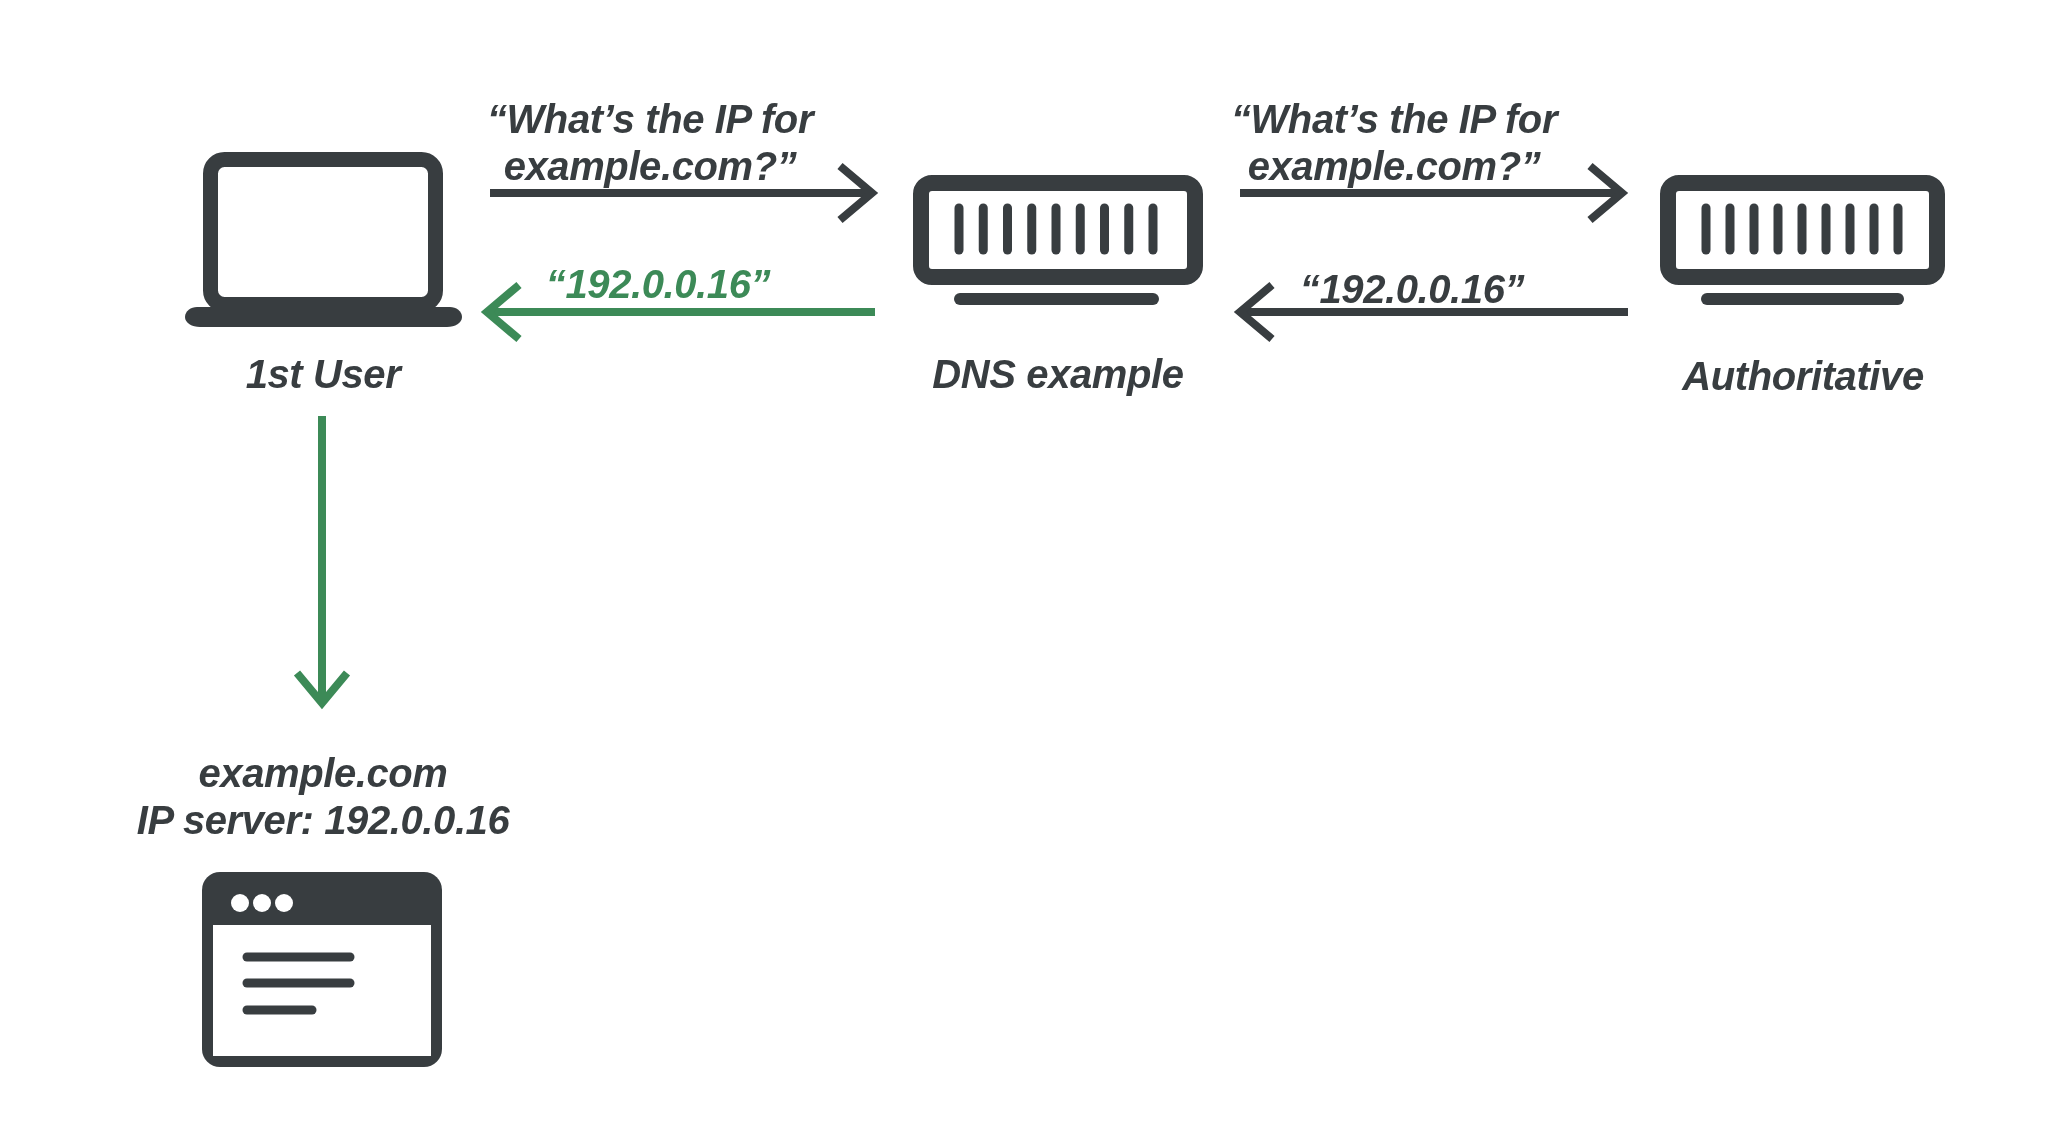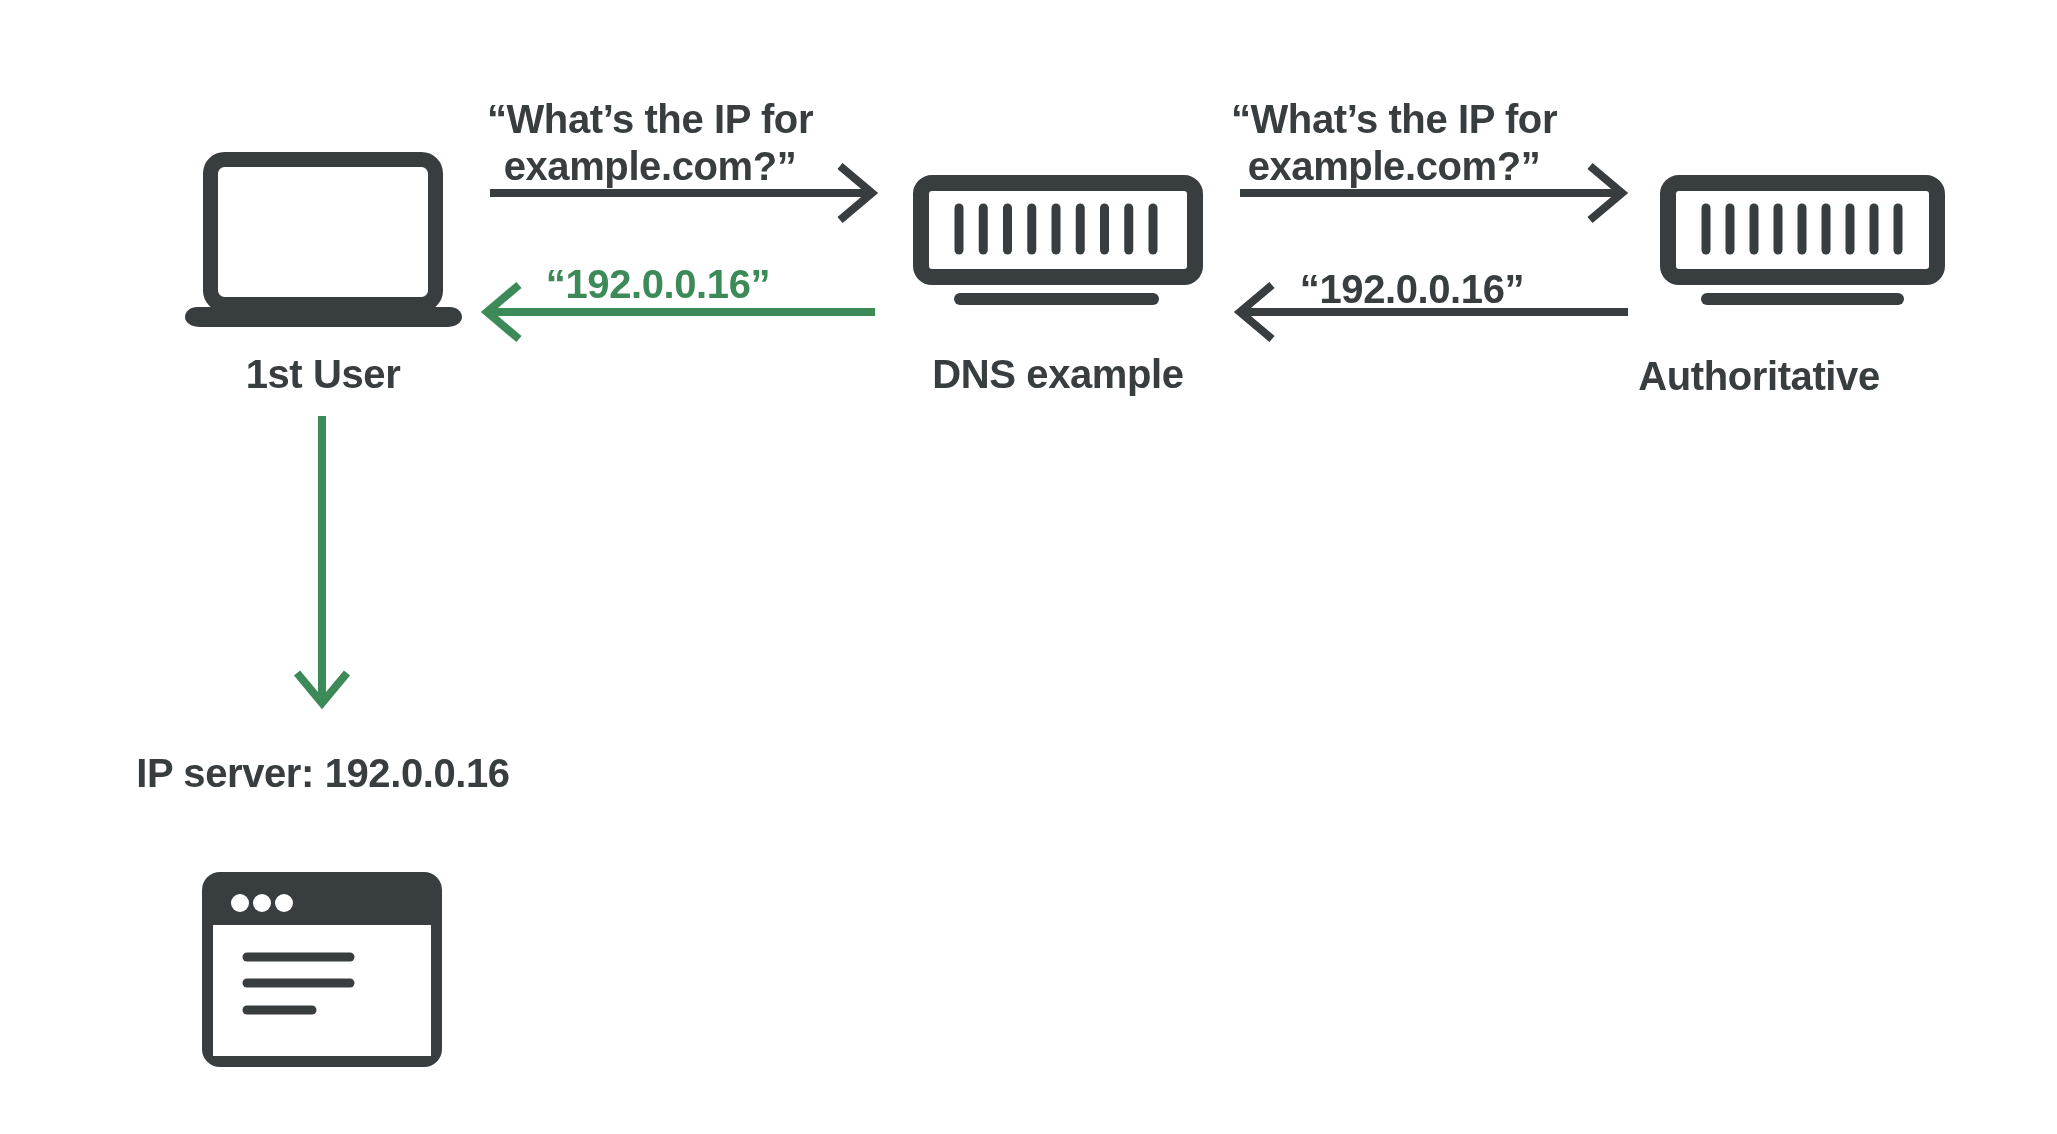--- a/index.html
+++ b/index.html
@@ -22,20 +22,21 @@
   }
   .abs { position: absolute; }
   .label {
     font-size: 40px;
     font-weight: 700;
     line-height: 47px;
     letter-spacing: -0.4px;
     color: var(--dark);
     text-align: center;
     white-space: nowrap;
+    font-style: italic;
   }
   .label.wide-lh { line-height: 50px; }
   .label.green { color: var(--green); }
   svg { display: block; }
   .stroke-dark { stroke: var(--dark); fill: none; }
   .stroke-green { stroke: var(--green); fill: none; }
   .fill-dark { fill: var(--dark); }
   .fill-white { fill: #ffffff; }
 </style>
 </head>
@@ -104,30 +105,31 @@
       <line x1="102" y1="41" x2="102" y2="83"></line>
       <line x1="126" y1="41" x2="126" y2="83"></line>
       <line x1="150" y1="41" x2="150" y2="83"></line>
       <line x1="174" y1="41" x2="174" y2="83"></line>
       <line x1="198" y1="41" x2="198" y2="83"></line>
       <line x1="222" y1="41" x2="222" y2="83"></line>
       <line x1="246" y1="41" x2="246" y2="83"></line>
     </g>
     <line class="stroke-dark" x1="55" y1="132" x2="246" y2="132" stroke-width="12" stroke-linecap="round"></line>
   </svg>
-  <div class="abs label wide-lh" style="left:1584px; top:351px; width:350px;">
+  <div class="abs label wide-lh" style="left:1628px; top:351px; width:350px;">
     <div>Authoritative</div>
   </div>
 
   <svg class="abs" style="left:288px; top:410px;" width="68" height="300" viewBox="0 0 68 300">
     <line class="stroke-green" x1="34" y1="6" x2="34" y2="290" stroke-width="8"></line>
     <polyline class="stroke-green" points="9,263 34,293 59,263" stroke-width="8"></polyline>
   </svg>
 
   <div class="abs label" style="left:103px; top:750px; width:440px;">
+    <div>example.com</div>
     <div>IP server: 192.0.0.16</div>
   </div>
 
   <svg class="abs" style="left:195px; top:865px;" width="255" height="210" viewBox="0 0 255 210">
     <rect class="fill-dark" x="7" y="7" width="240" height="195" rx="18"></rect>
     <rect class="fill-white" x="18" y="60" width="218" height="131"></rect>
     <circle class="fill-white" cx="45" cy="38" r="9"></circle>
     <circle class="fill-white" cx="67" cy="38" r="9"></circle>
     <circle class="fill-white" cx="89" cy="38" r="9"></circle>
     <g class="stroke-dark" stroke-width="9" stroke-linecap="round">

